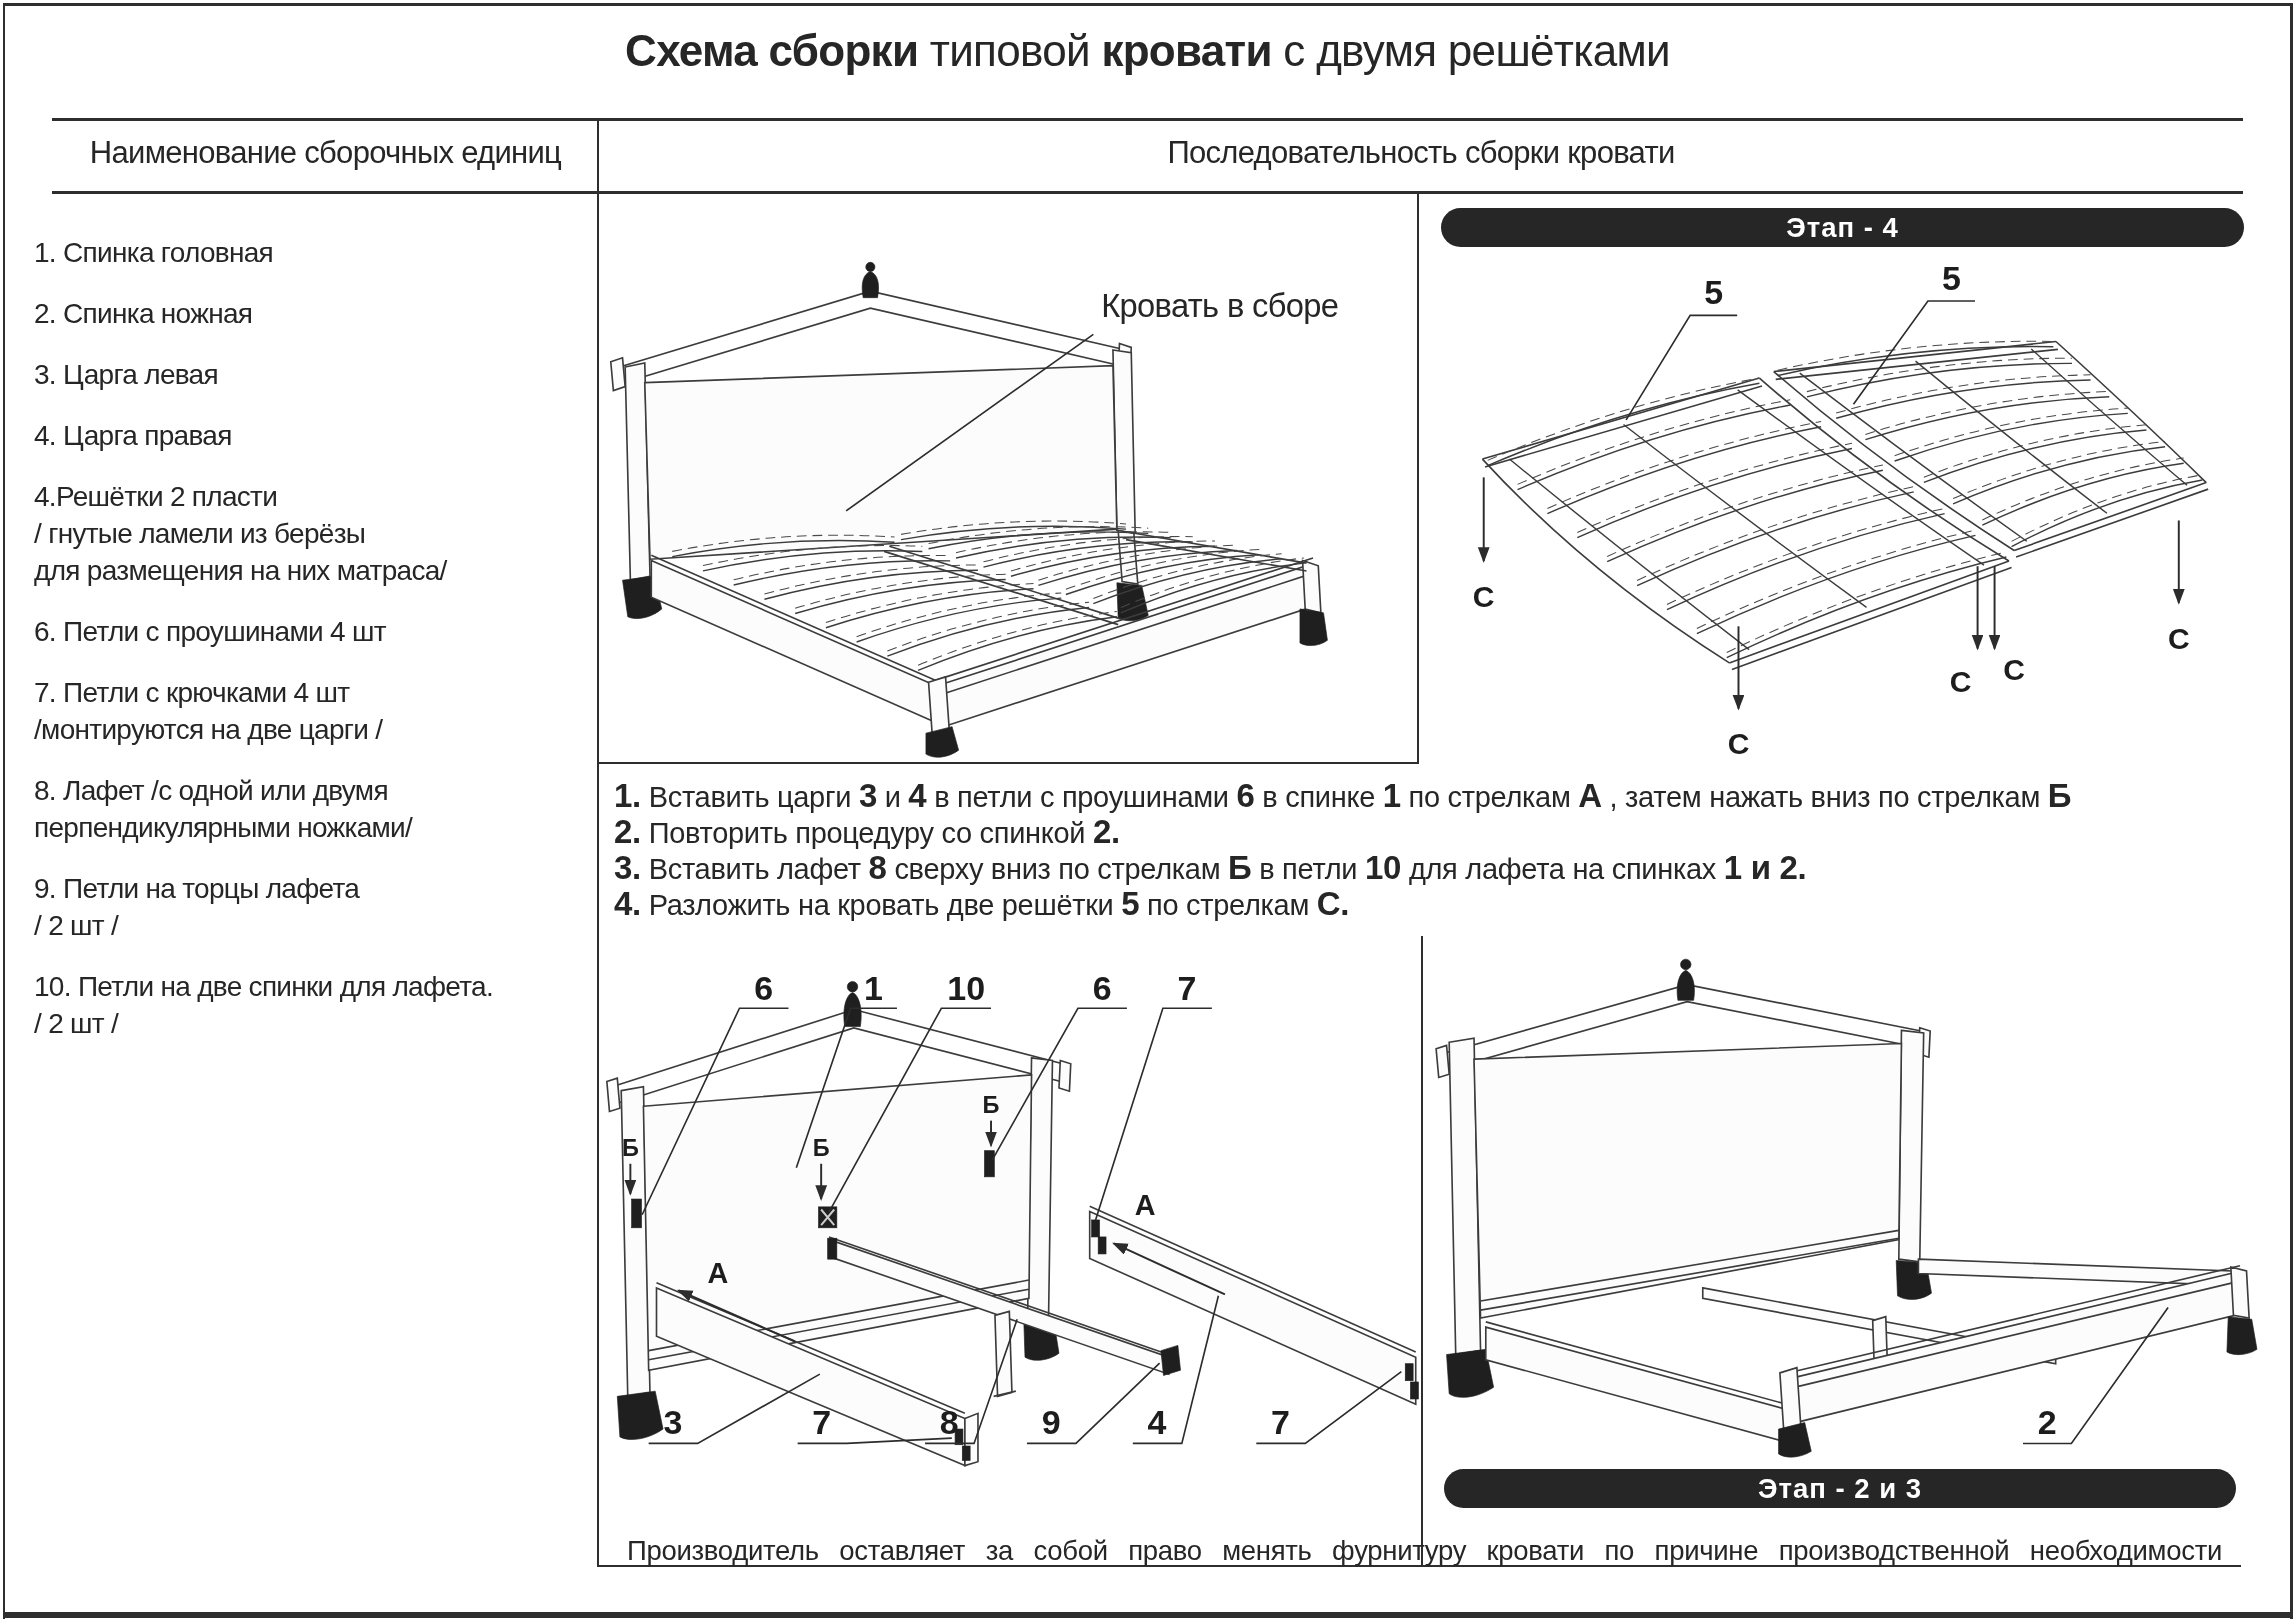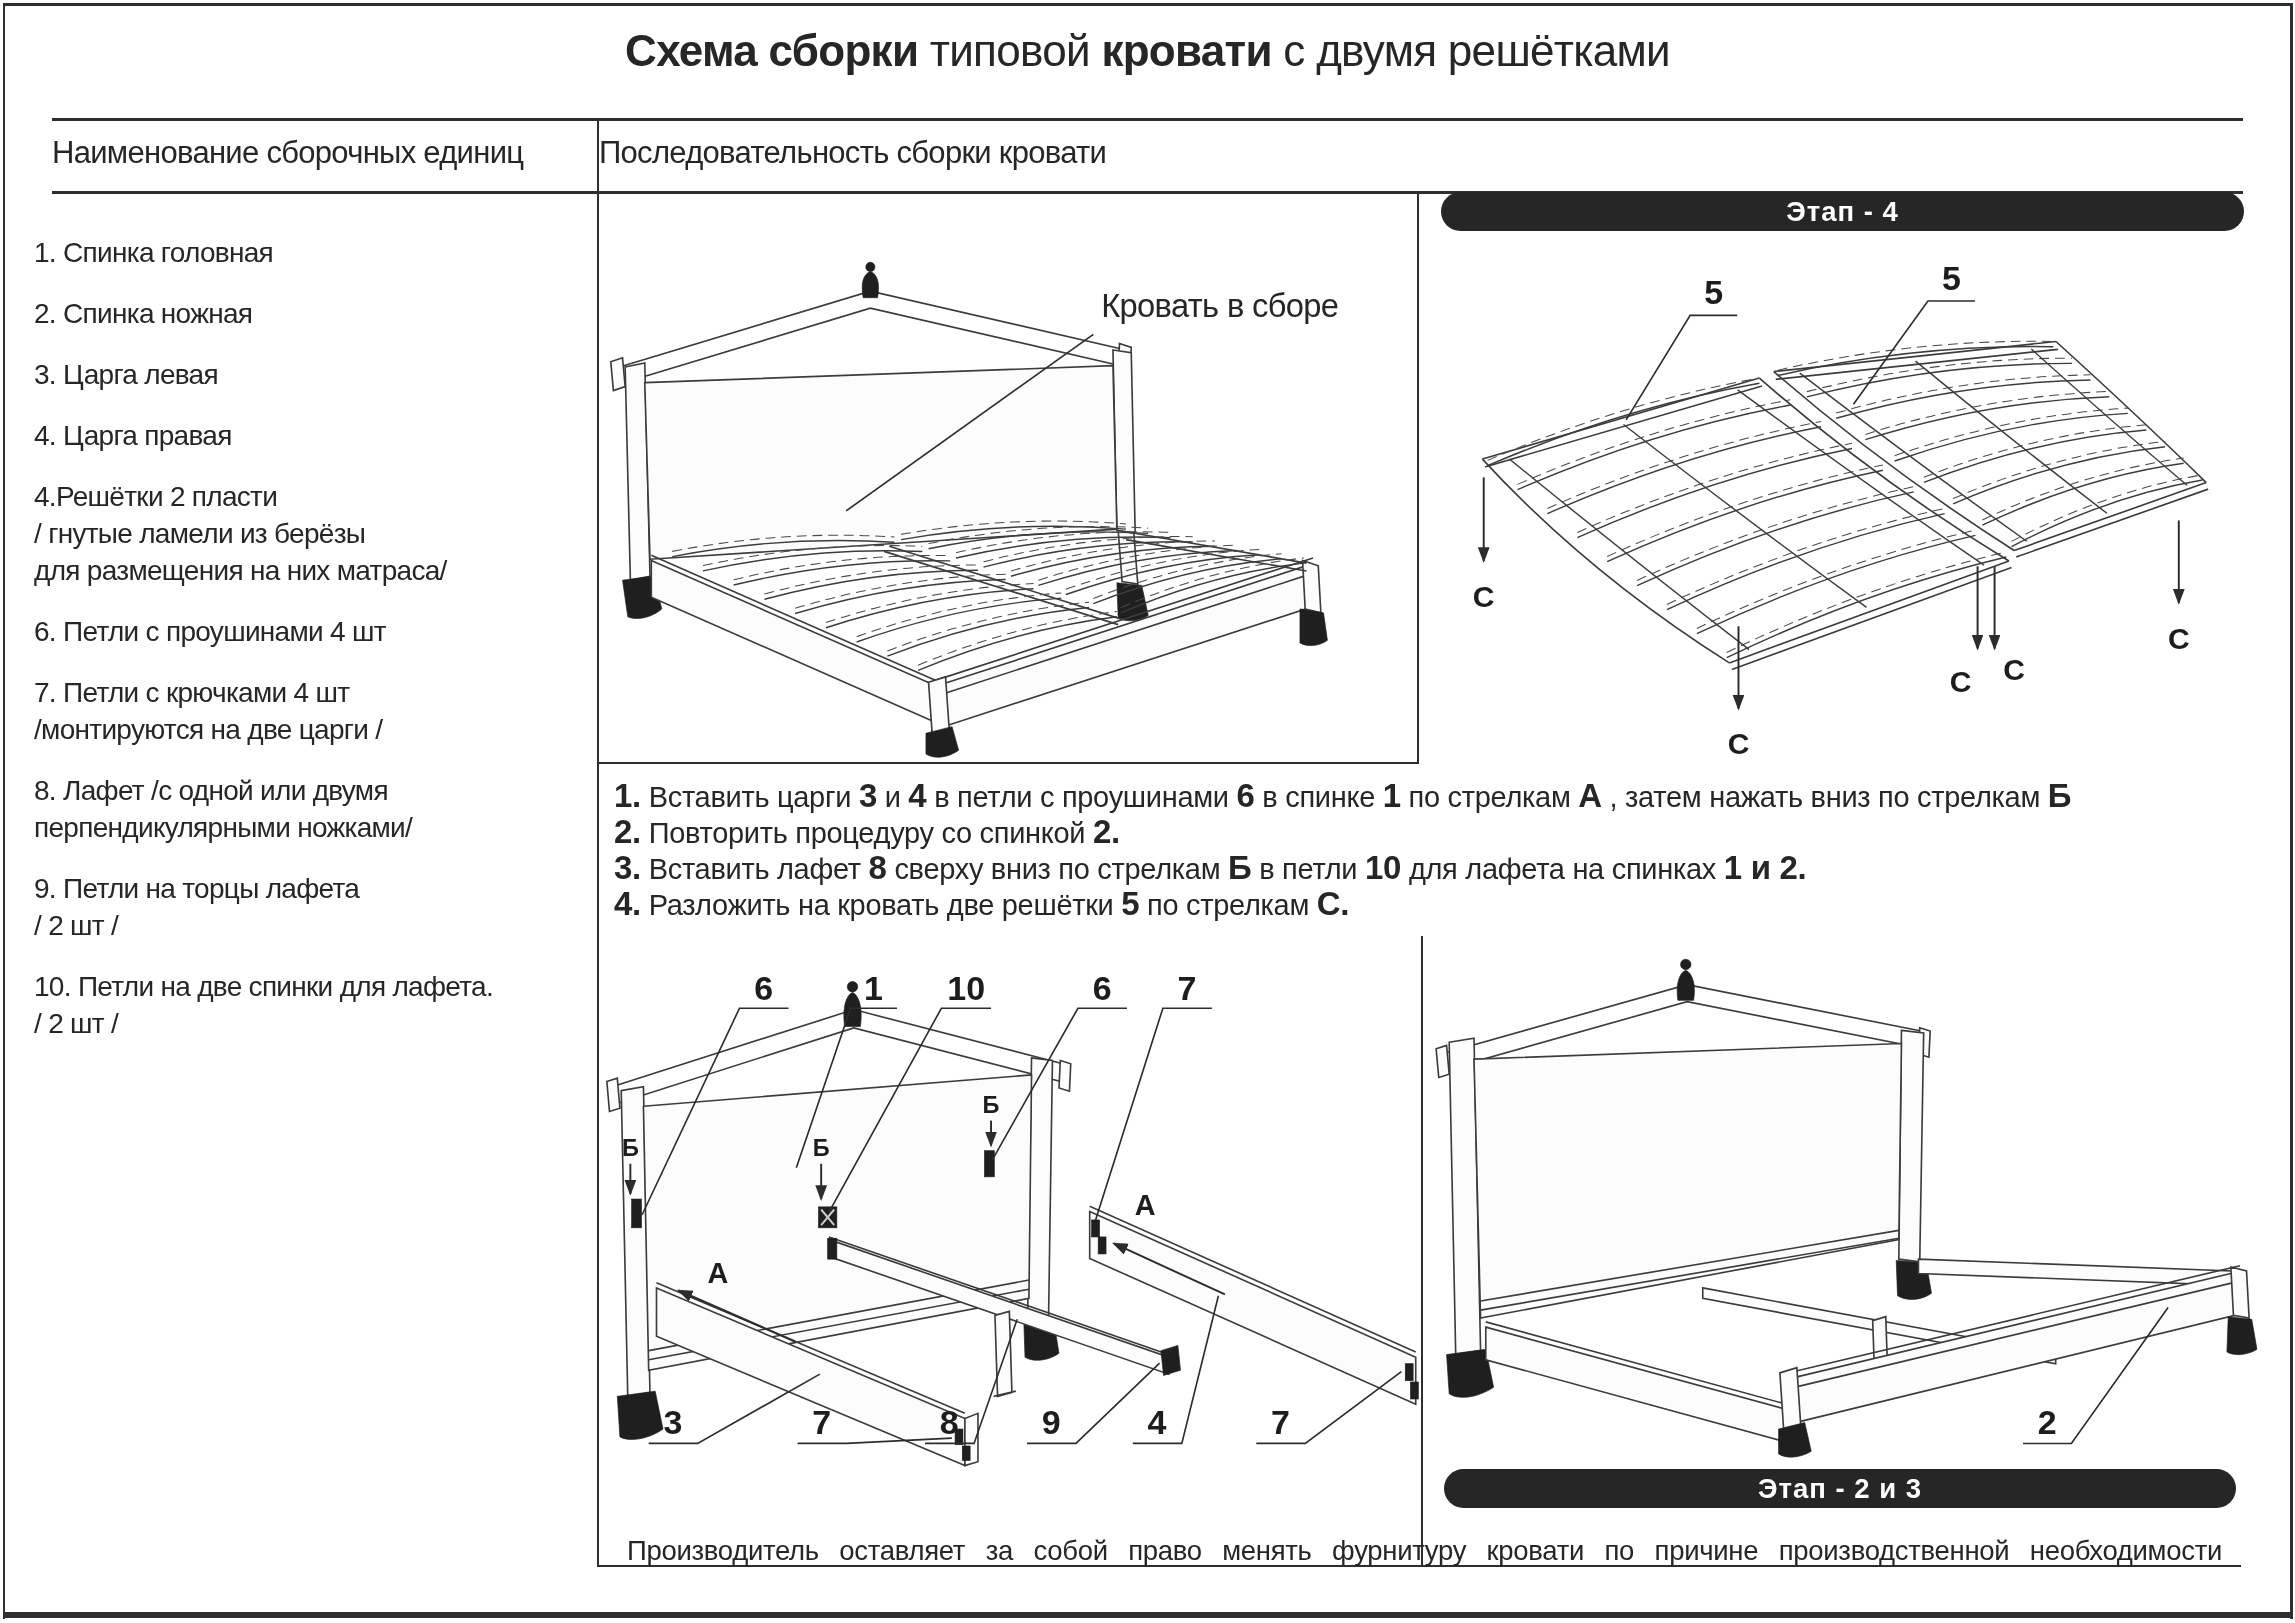--- a/index.html
+++ b/index.html
@@ -2,21 +2,21 @@
 <html style="font-size:10.5px"><head>
 <meta charset="utf-8">
 <style>
   html,body{margin:0;padding:0;background:#e8e8e8;}
   .page{position:relative;width:2295px;height:1624px;background:#ffffff;overflow:hidden;
         font-family:"Liberation Sans",sans-serif;color:#262626;}
   .hl,.vl{position:absolute;background:#2e2e2e;}
   .title{position:absolute;left:0;top:26px;width:2295px;text-align:center;
          font-size:44px;letter-spacing:-0.7px;white-space:nowrap;}
   .title .b{font-weight:700;}
-  .colhead{position:absolute;top:135px;font-size:31px;letter-spacing:-0.7px;}
+  .colhead{position:absolute;top:135px;font-size:31px;text-align:center;letter-spacing:-0.7px;}
   .plist{position:absolute;left:34px;top:234px;width:559px;font-size:28px;letter-spacing:-0.7px;}
   .plist .item{margin-bottom:24px;}
   .plist .ln{line-height:37px;}
   .pill{position:absolute;height:39px;background:#262626;border-radius:19.6px;
         color:#ffffff;font-size:27.5px;font-weight:600;letter-spacing:1px;
         line-height:39px;text-align:center;}
   .instr{position:absolute;left:614px;top:778px;width:1654px;font-size:29px;letter-spacing:-0.3px;}
   .instr .iline{height:36px;line-height:36px;white-space:nowrap;}
   .instr .bb{font-weight:700;font-size:33px;}
   .note{position:absolute;left:627px;top:1535px;width:1595px;font-size:27.5px;
@@ -255,21 +255,21 @@
       <path class="arr" d="M470 648 L470 774" marker-end="url(#ah4)"></path>
       <text class="numC" x="470" y="844" text-anchor="middle">С</text>
       <path class="arr" d="M836 556 L836 682" marker-end="url(#ah4)"></path>
       <text class="numC" x="810" y="748" text-anchor="middle">С</text>
       <path class="arr" d="M862 556 L862 682" marker-end="url(#ah4)"></path>
       <text class="numC" x="892" y="730" text-anchor="middle">С</text>
       <path class="arr" d="M1144 486 L1144 612" marker-end="url(#ah4)"></path>
       <text class="numC" x="1144" y="682" text-anchor="middle">С</text>
     </g>
   </svg>
-  <div class="pill" style="left:1441px;top:192px;width:803px;">Этап -  4</div>
+  <div class="pill" style="left:1441px;top:208px;width:803px;">Этап -  4</div>
 
   <div class="instr">
     <div class="iline"><span class="bb">1.</span><span> Вставить царги </span><span class="bb">3</span><span> и </span><span class="bb">4</span><span> в петли с проушинами </span><span class="bb">6</span><span> в спинке </span><span class="bb">1</span><span> по стрелкам </span><span class="bb">А</span><span> , затем нажать вниз по стрелкам </span><span class="bb">Б</span></div>
     <div class="iline"><span class="bb">2.</span><span> Повторить процедуру со спинкой </span><span class="bb">2.</span></div>
     <div class="iline"><span class="bb">3.</span><span> Вставить лафет </span><span class="bb">8</span><span> сверху вниз по стрелкам </span><span class="bb">Б</span><span> в петли </span><span class="bb">10</span><span> для лафета на спинках </span><span class="bb">1 и 2.</span></div>
     <div class="iline"><span class="bb">4.</span><span> Разложить на кровать две решётки </span><span class="bb">5</span><span>  по стрелкам </span><span class="bb">С.</span></div>
   </div>
 
   <svg id="svg-stage1" style="left:599px;top:935px;" width="820" height="598" viewBox="0 0 1255 915">
     <defs>

